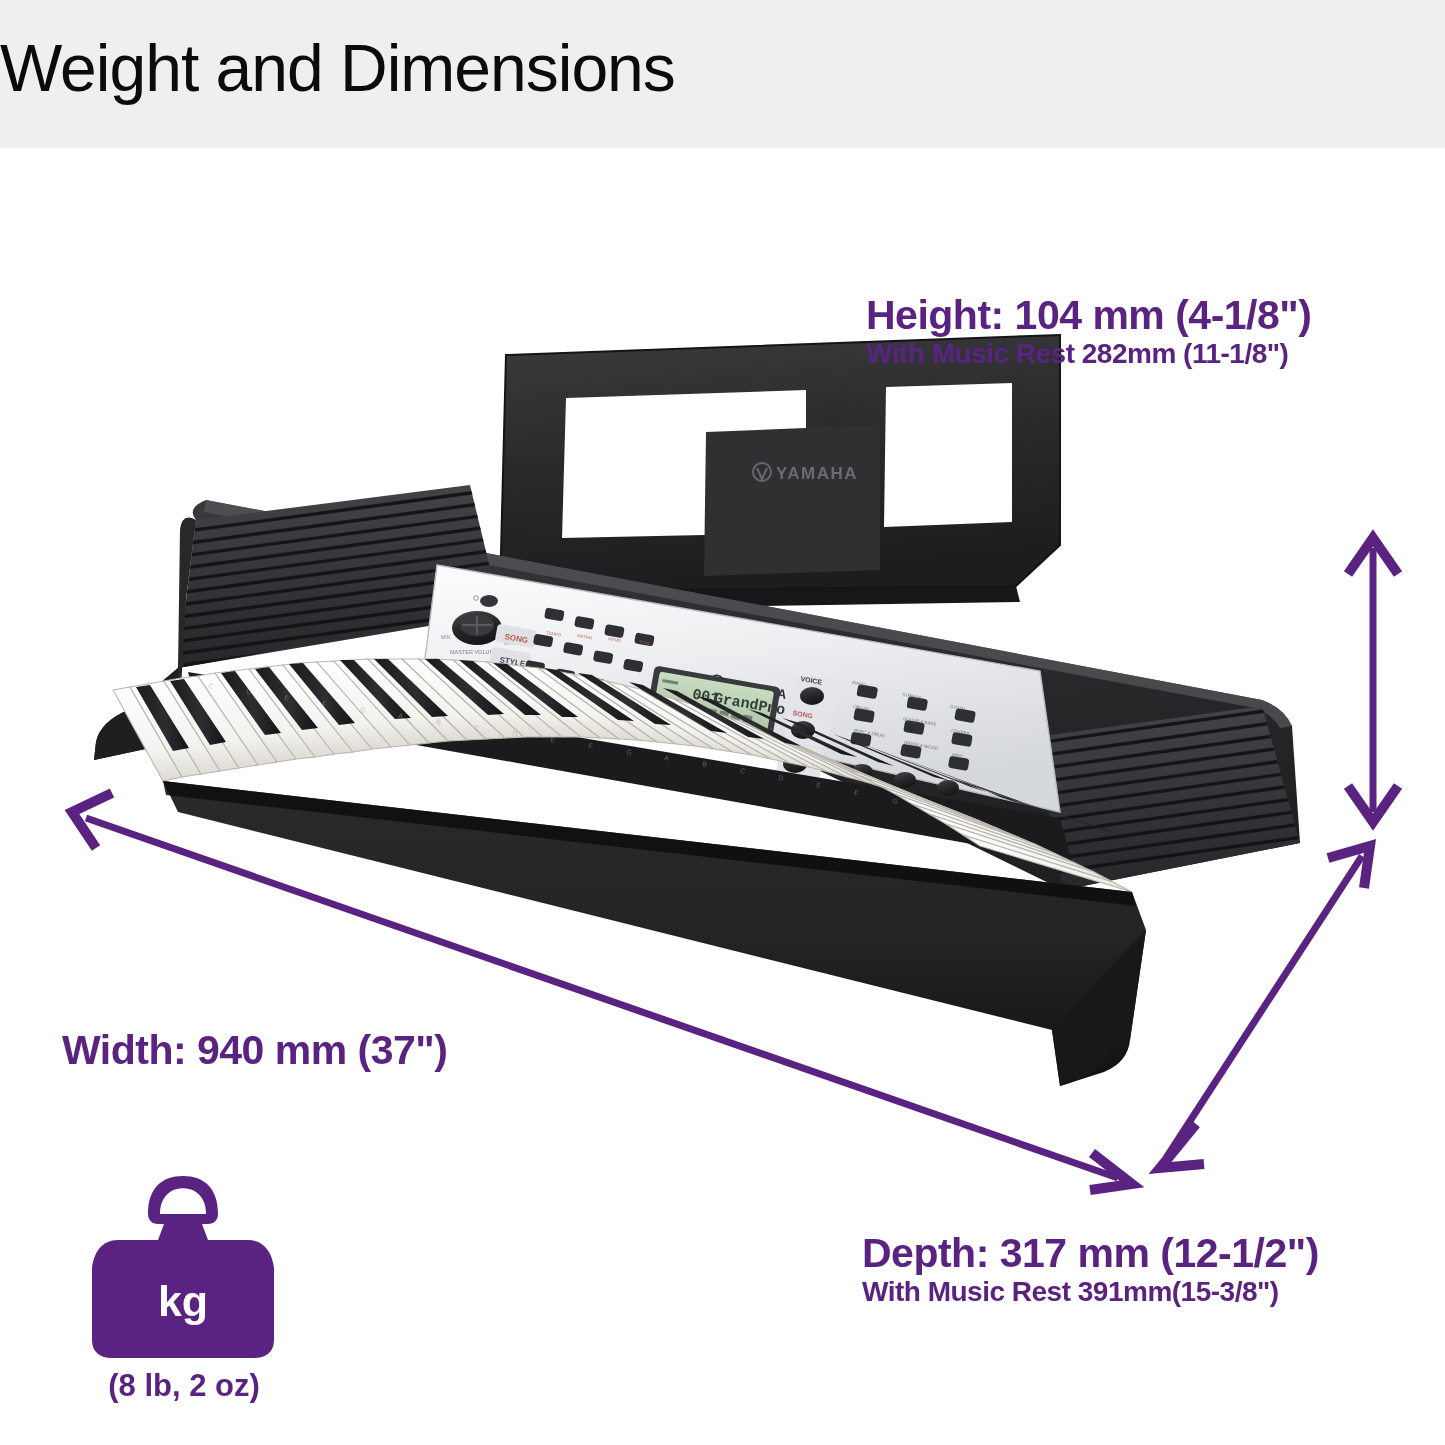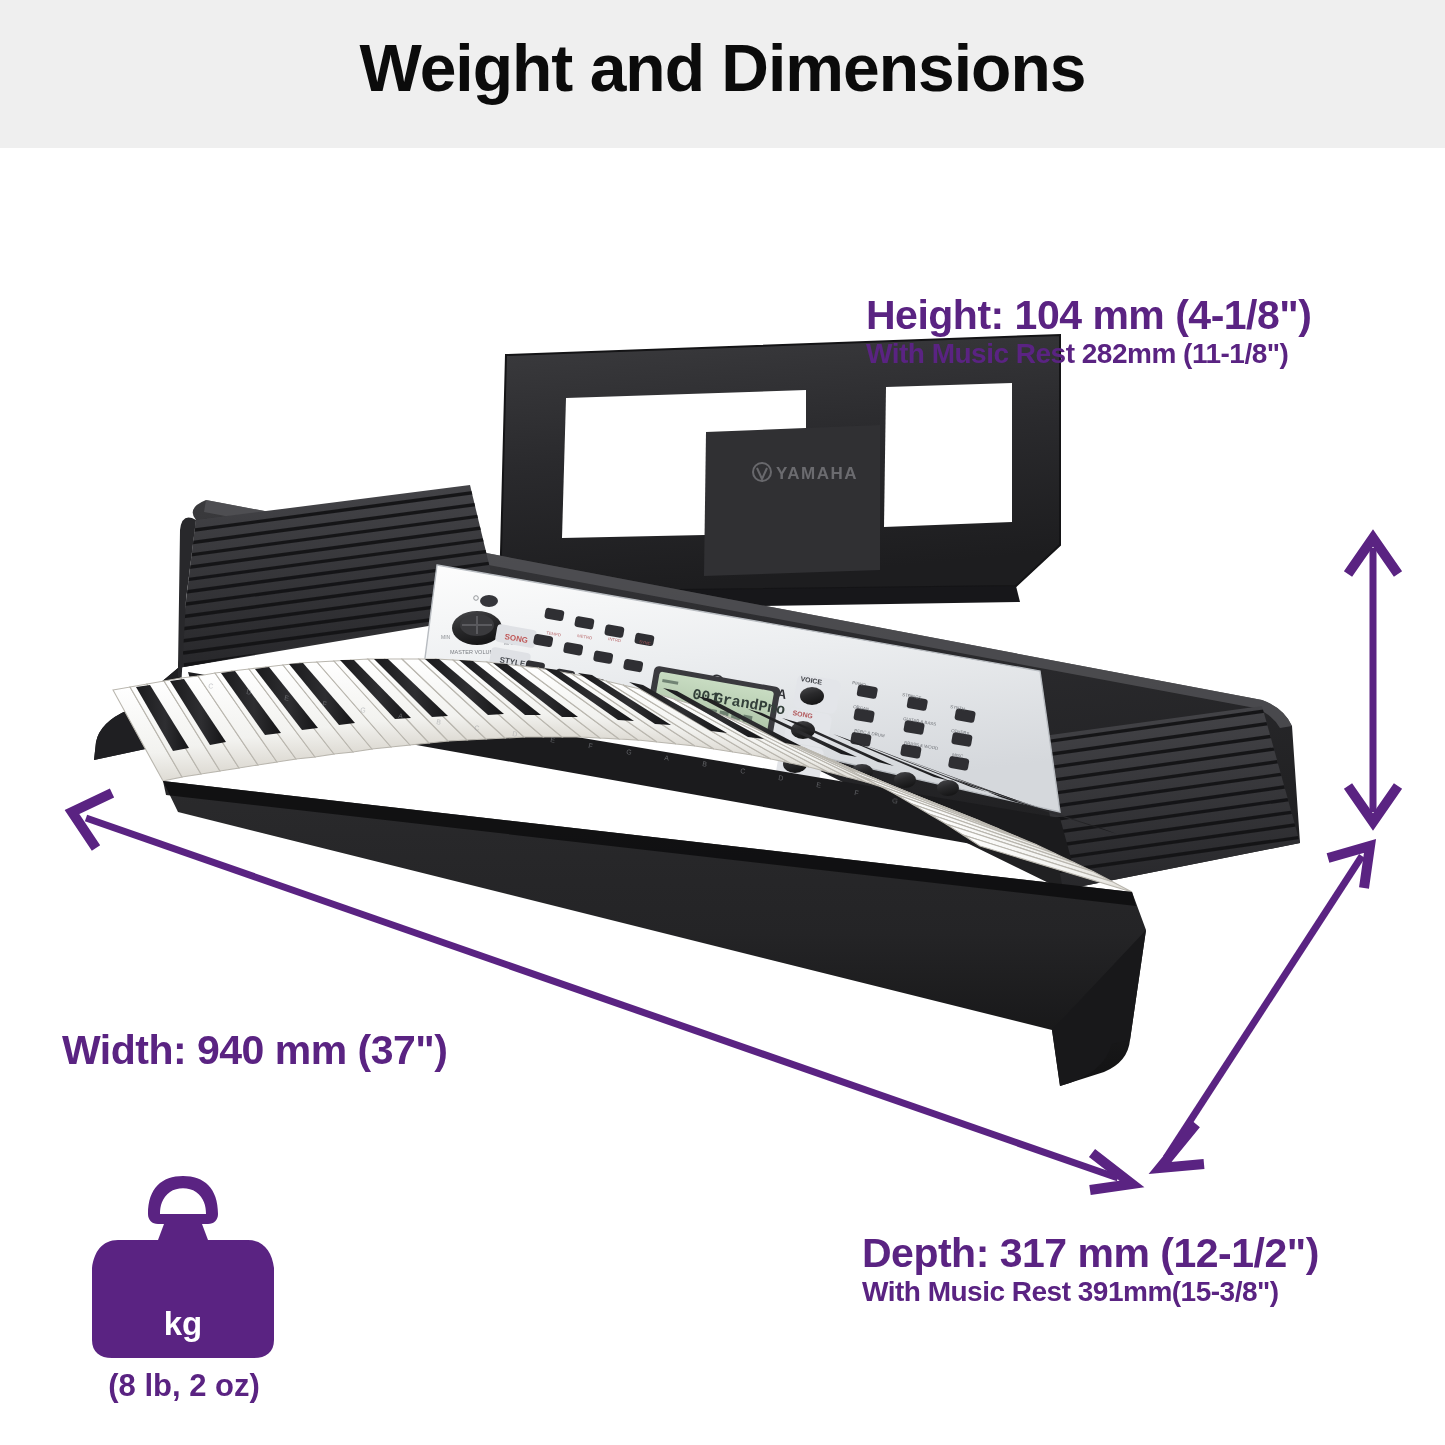--- a/index.html
+++ b/index.html
@@ -25,23 +25,23 @@
     left: 0; top: 0;
     width: 1445px;
     height: 148px;
     background: #efefef;
   }
   #page-title {
     position: absolute;
     left: 0;
     top: 30px;
     width: 1445px;
-    text-align: center;
+    text-align: left;
     font-family: "Liberation Sans", sans-serif;
-    font-weight: bold;
+    font-weight: normal;
     font-size: 66px;
     letter-spacing: -1px;
     color: #0b0b0b;
     white-space: nowrap;
   }
 
   
   .ann {
     position: absolute;
     color: #5a2382;
@@ -94,24 +94,23 @@
   }
   #weight-unit {
     position: absolute;
     left: 0;
     top: 112px;
     width: 210px;
     text-align: center;
     color: #ffffff;
     font-family: "Liberation Sans", sans-serif;
     font-weight: bold;
-    font-size: 33px;
+    font-size: 43px;
     line-height: 1;
     pointer-events: none;
-    margin-top: 27px;
   }
   #weight-imperial {
     position: absolute;
     left: -8px;
     top: 200px;
     width: 228px;
     text-align: center;
     color: #5a2382;
     font-family: "Liberation Sans", sans-serif;
     font-weight: bold;

